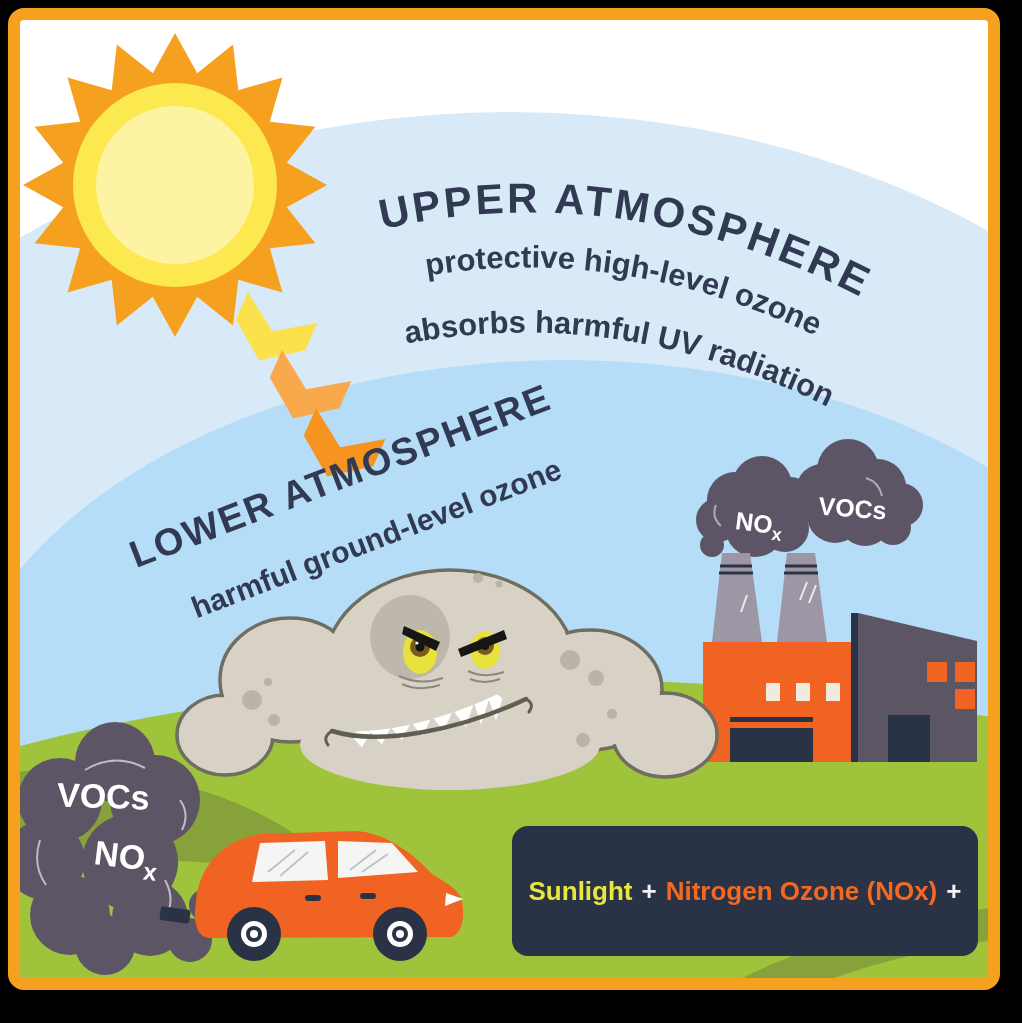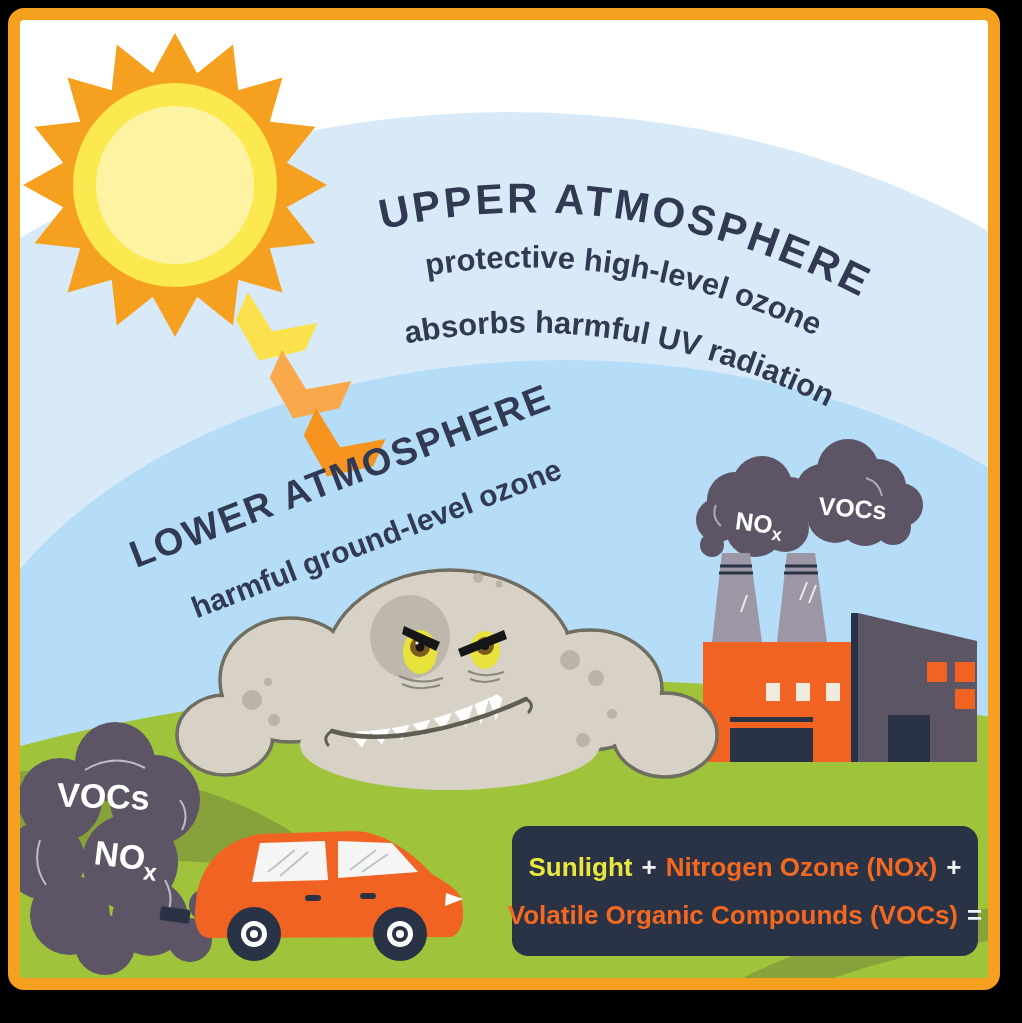--- a/index.html
+++ b/index.html
@@ -205,20 +205,16 @@
       </g>
     </svg>
 
     <div class="formula-box">
       <div class="formula-line">
         <span class="f-yellow">Sunlight</span>
         <span class="f-white">+</span>
         <span class="f-orange">Nitrogen Ozone (NOx)</span>
         <span class="f-white">+</span>
       </div>
-      <div class="formula-line">
-        <span class="f-orange">Volatile Organic Compounds (VOCs)</span>
-        <span class="f-white">=</span>
-      </div>
     </div>
 
   </div>
 </div>
 
 </body></html>

